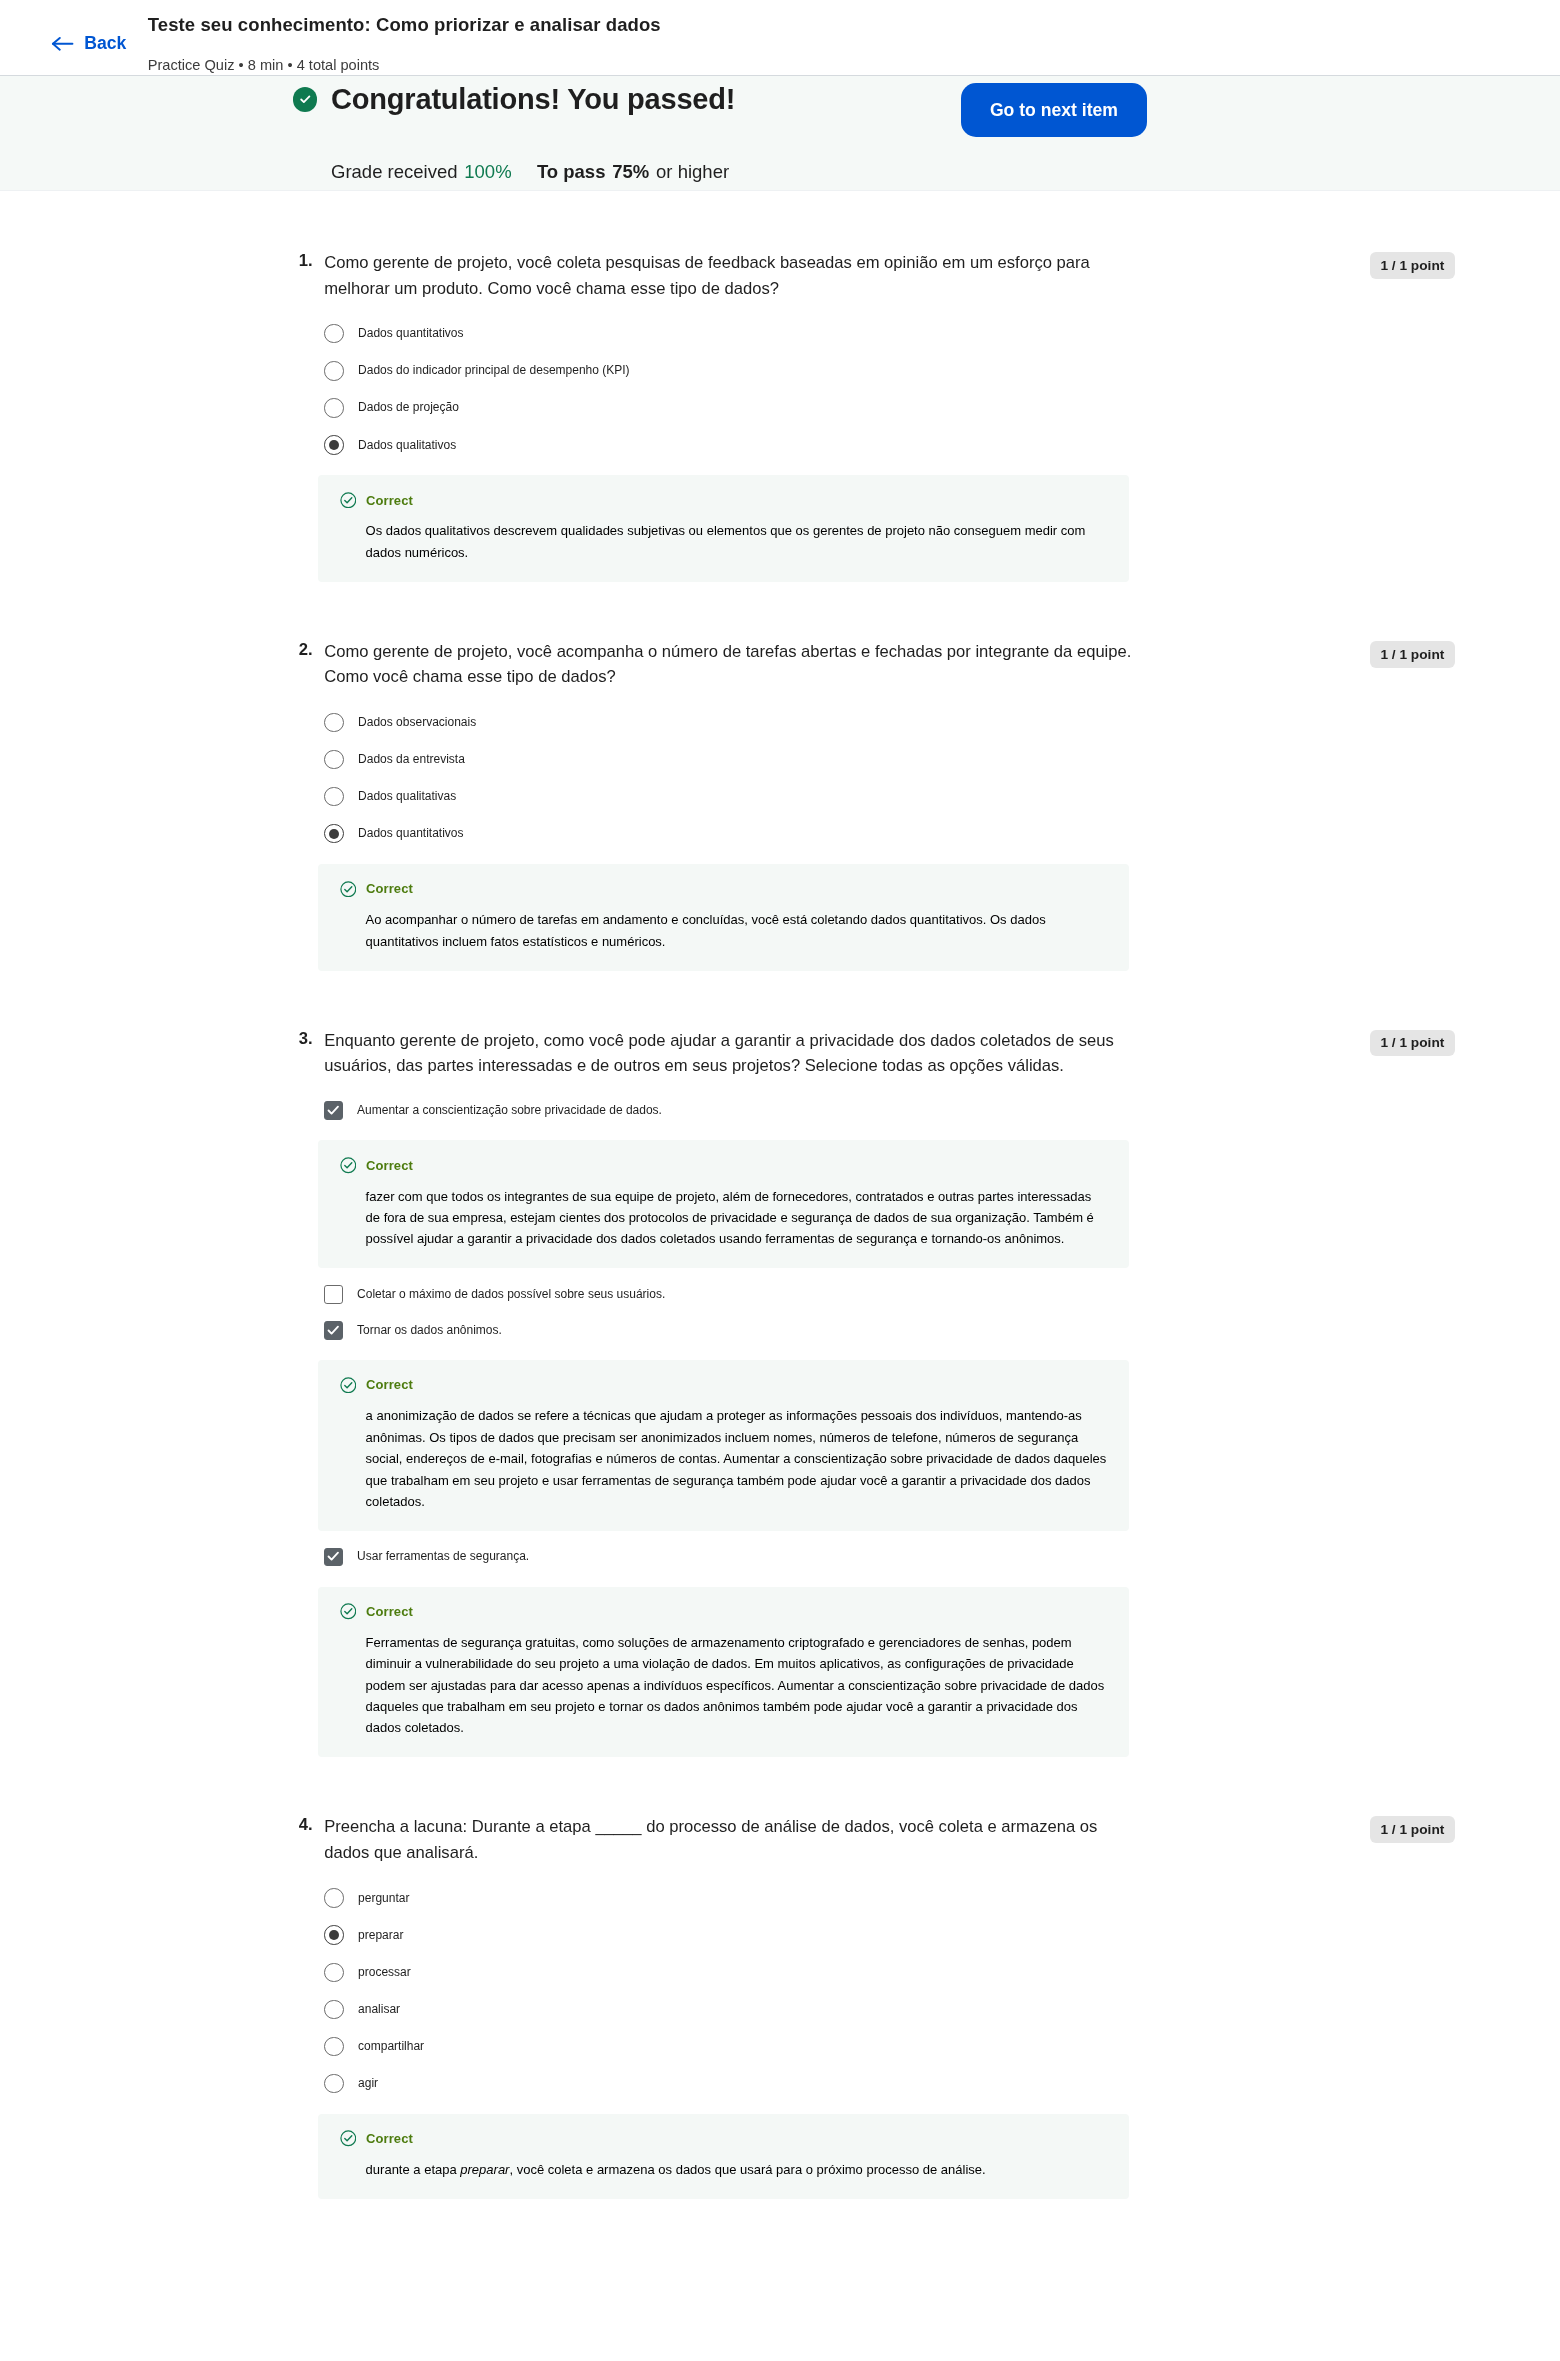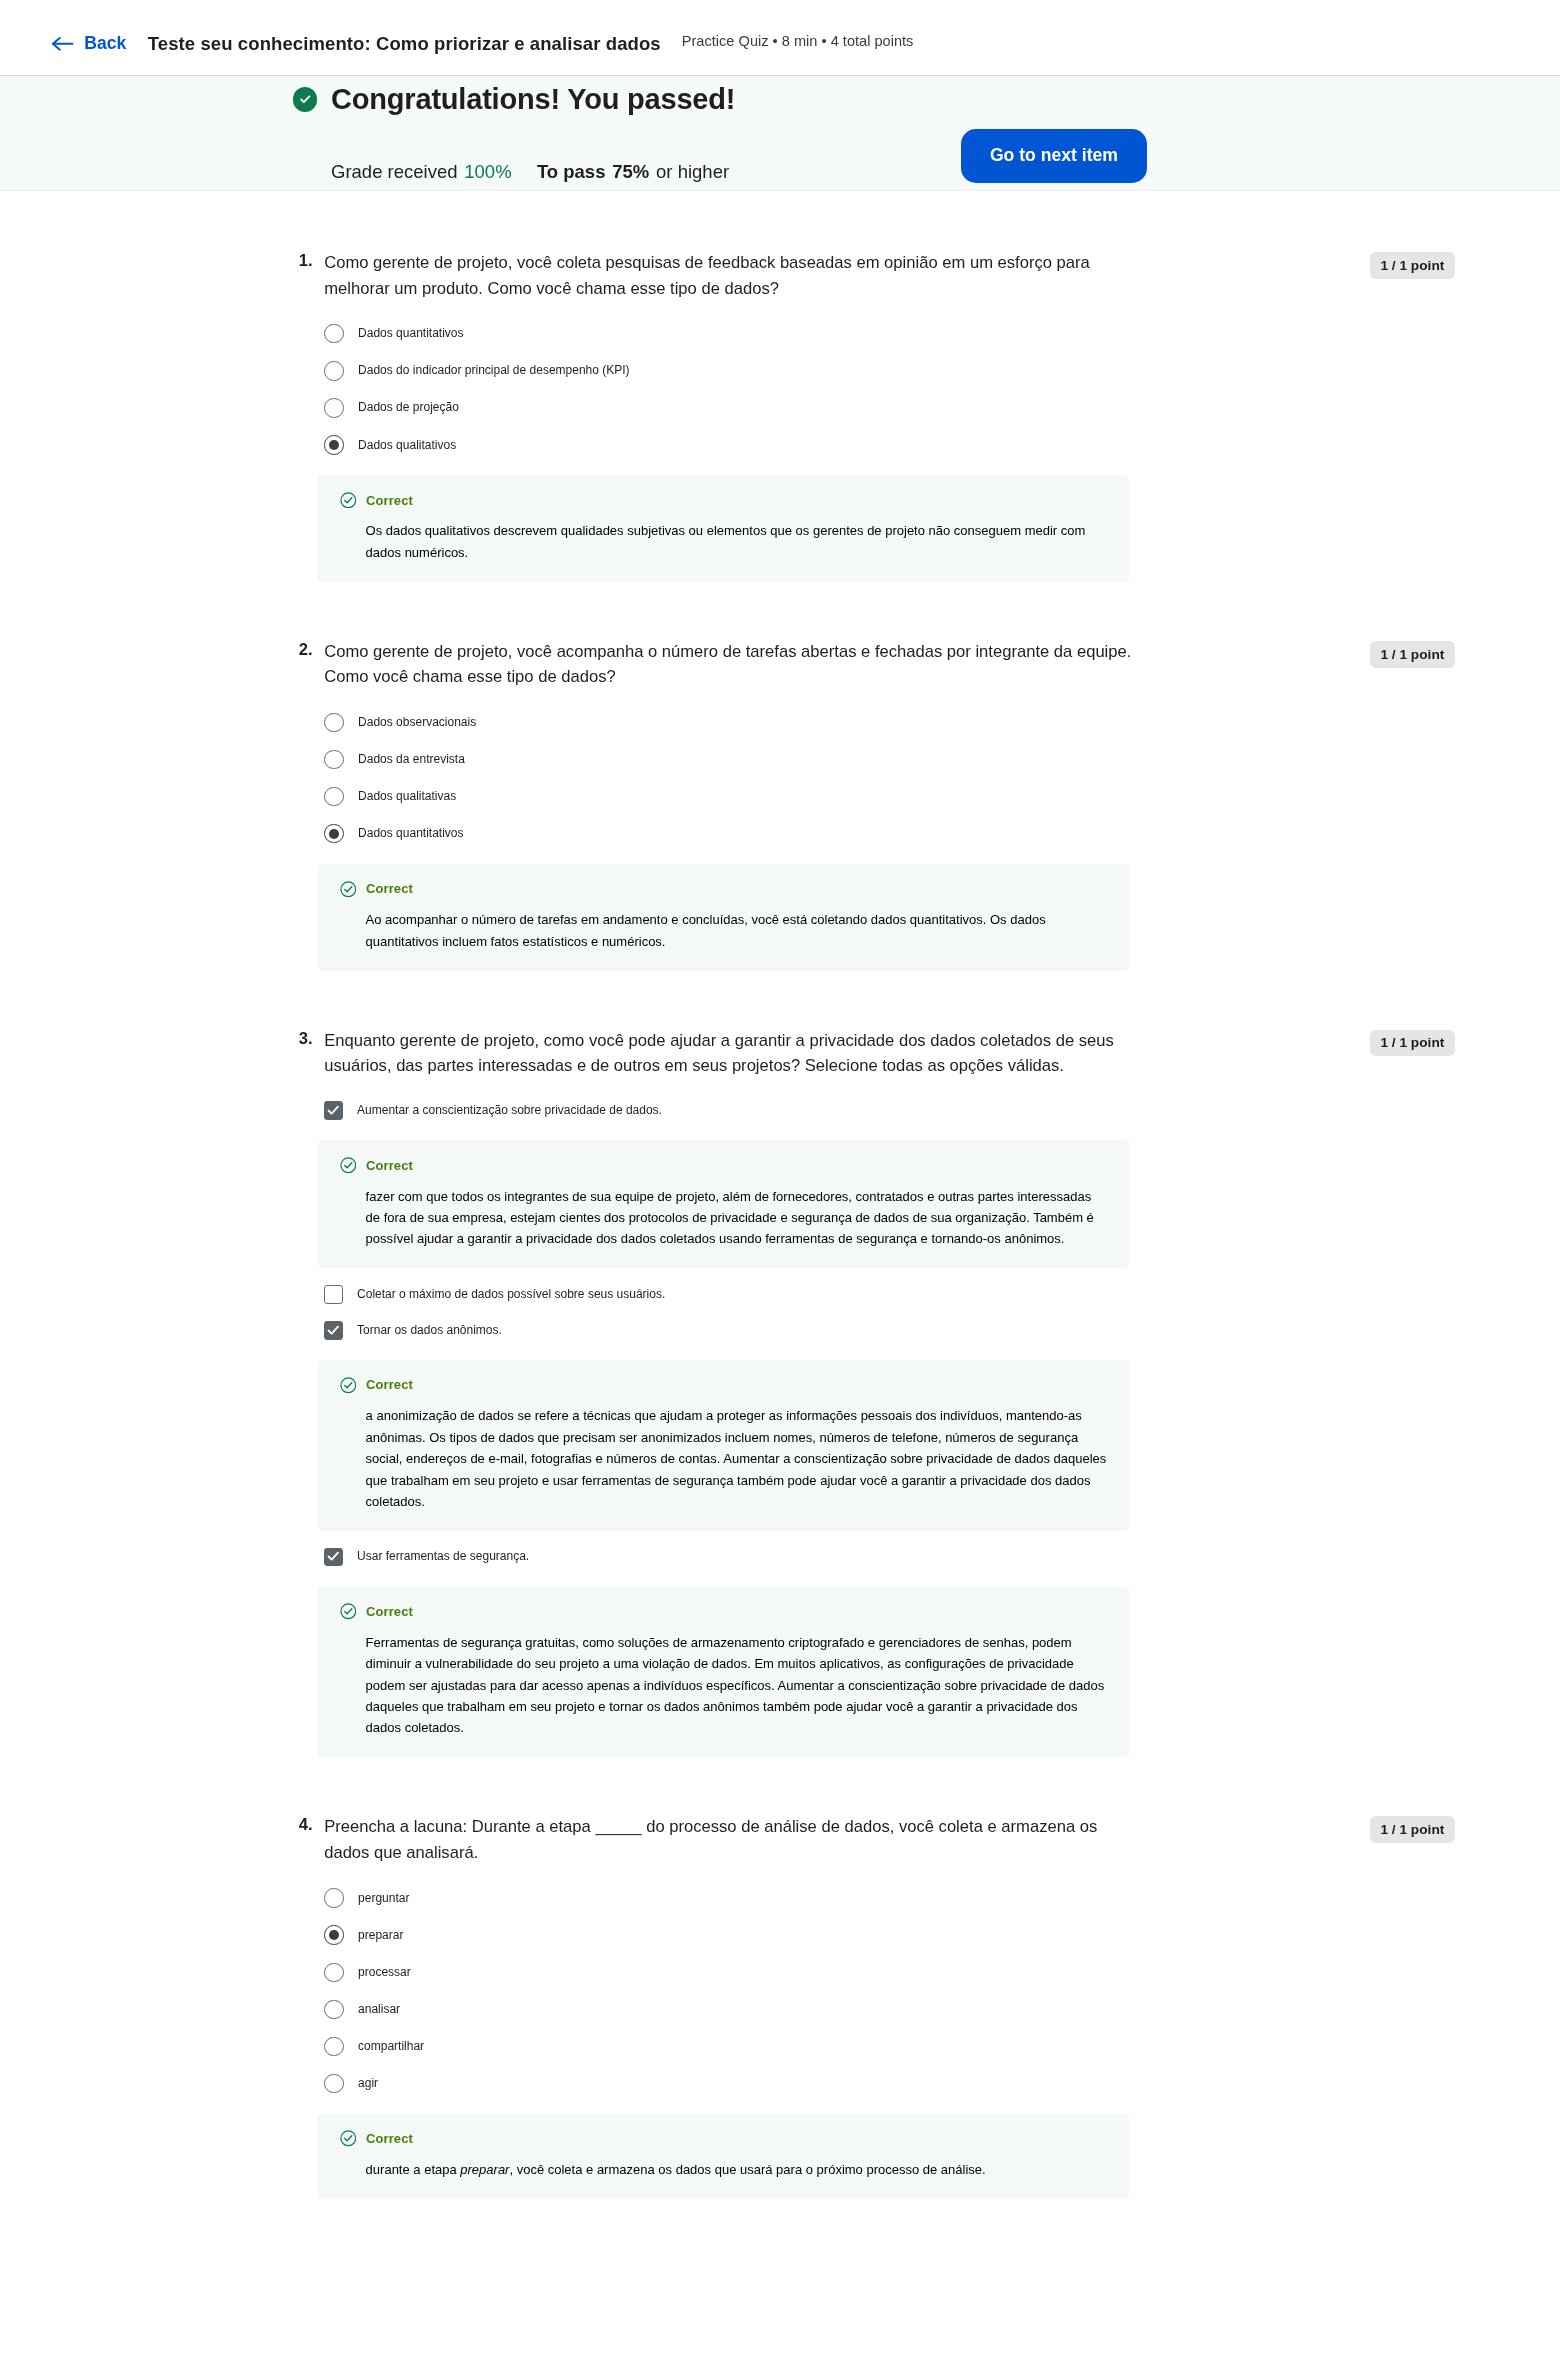--- a/index.html
+++ b/index.html
@@ -25,37 +25,37 @@
     display: flex;
     align-items: center;
     gap: 9.8px;
     color: #0056D2;
     font-weight: bold;
     font-size: 17.6px;
     cursor: pointer;
     padding-right: 21.5px;
   }
   .back-arrow { width: 23.4px; height: 15.6px; display: block; }
-  .topbar-titles { display: flex; flex-direction: row; gap: 21px; }
+  .topbar-titles { display: flex; flex-direction: column; gap: 21px; }
   .quiz-title { font-size: 18.5px; font-weight: bold; color: #1f1f1f; letter-spacing: 0.1px; }
   .quiz-sub { font-size: 14.6px; color: #3c3c3c; }
 
   
   .banner {
     background: #f5f9f7;
     height: 115px;
     display: flex;
     align-items: center;
     border-bottom: 1px solid #eef1f3;
     position: relative;
   }
   .banner-inner {
     width: 1252px;
     display: flex;
-    align-items: flex-end;
+    align-items: flex-start;
     padding-left: 293px;
     padding-right: 105px;
   }
   .banner-text { flex: 1; }
   .congrats-row { display: flex; align-items: center; gap: 13.7px; }
   .check-badge {
     width: 24.4px; height: 24.4px; border-radius: 50%;
     background: #0f7a50; display: flex; align-items: center; justify-content: center;
     flex: none;
   }

